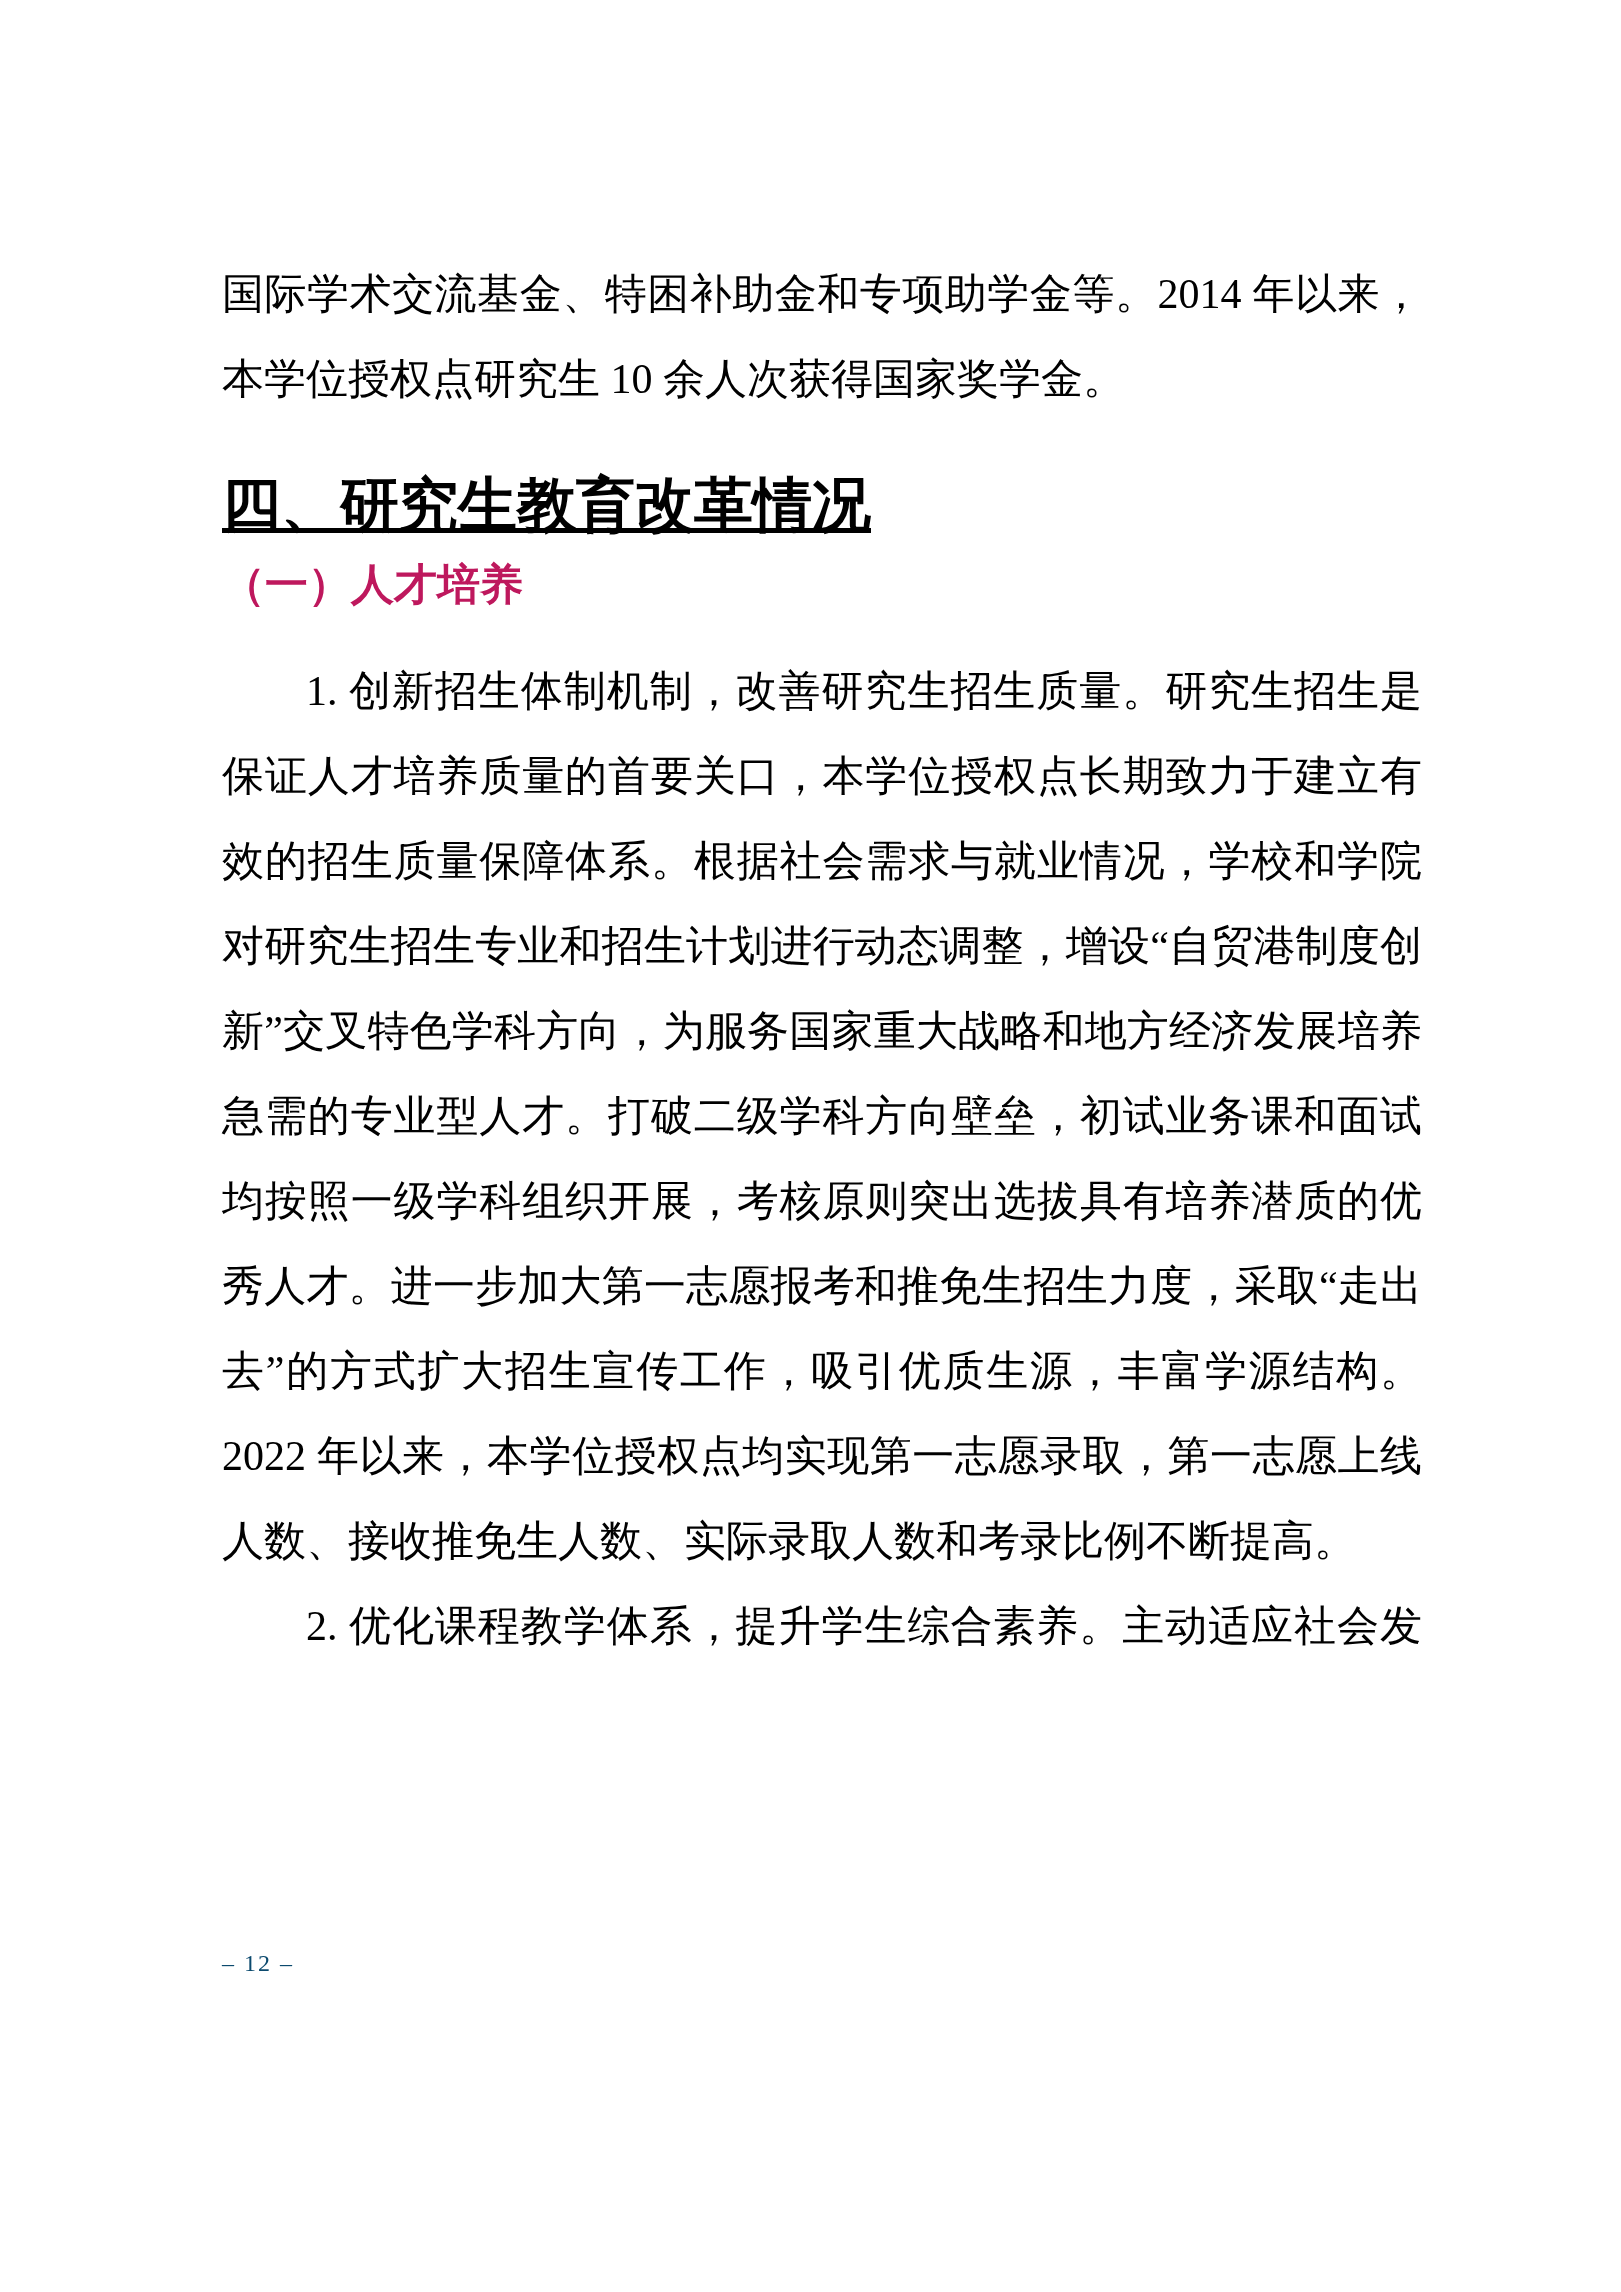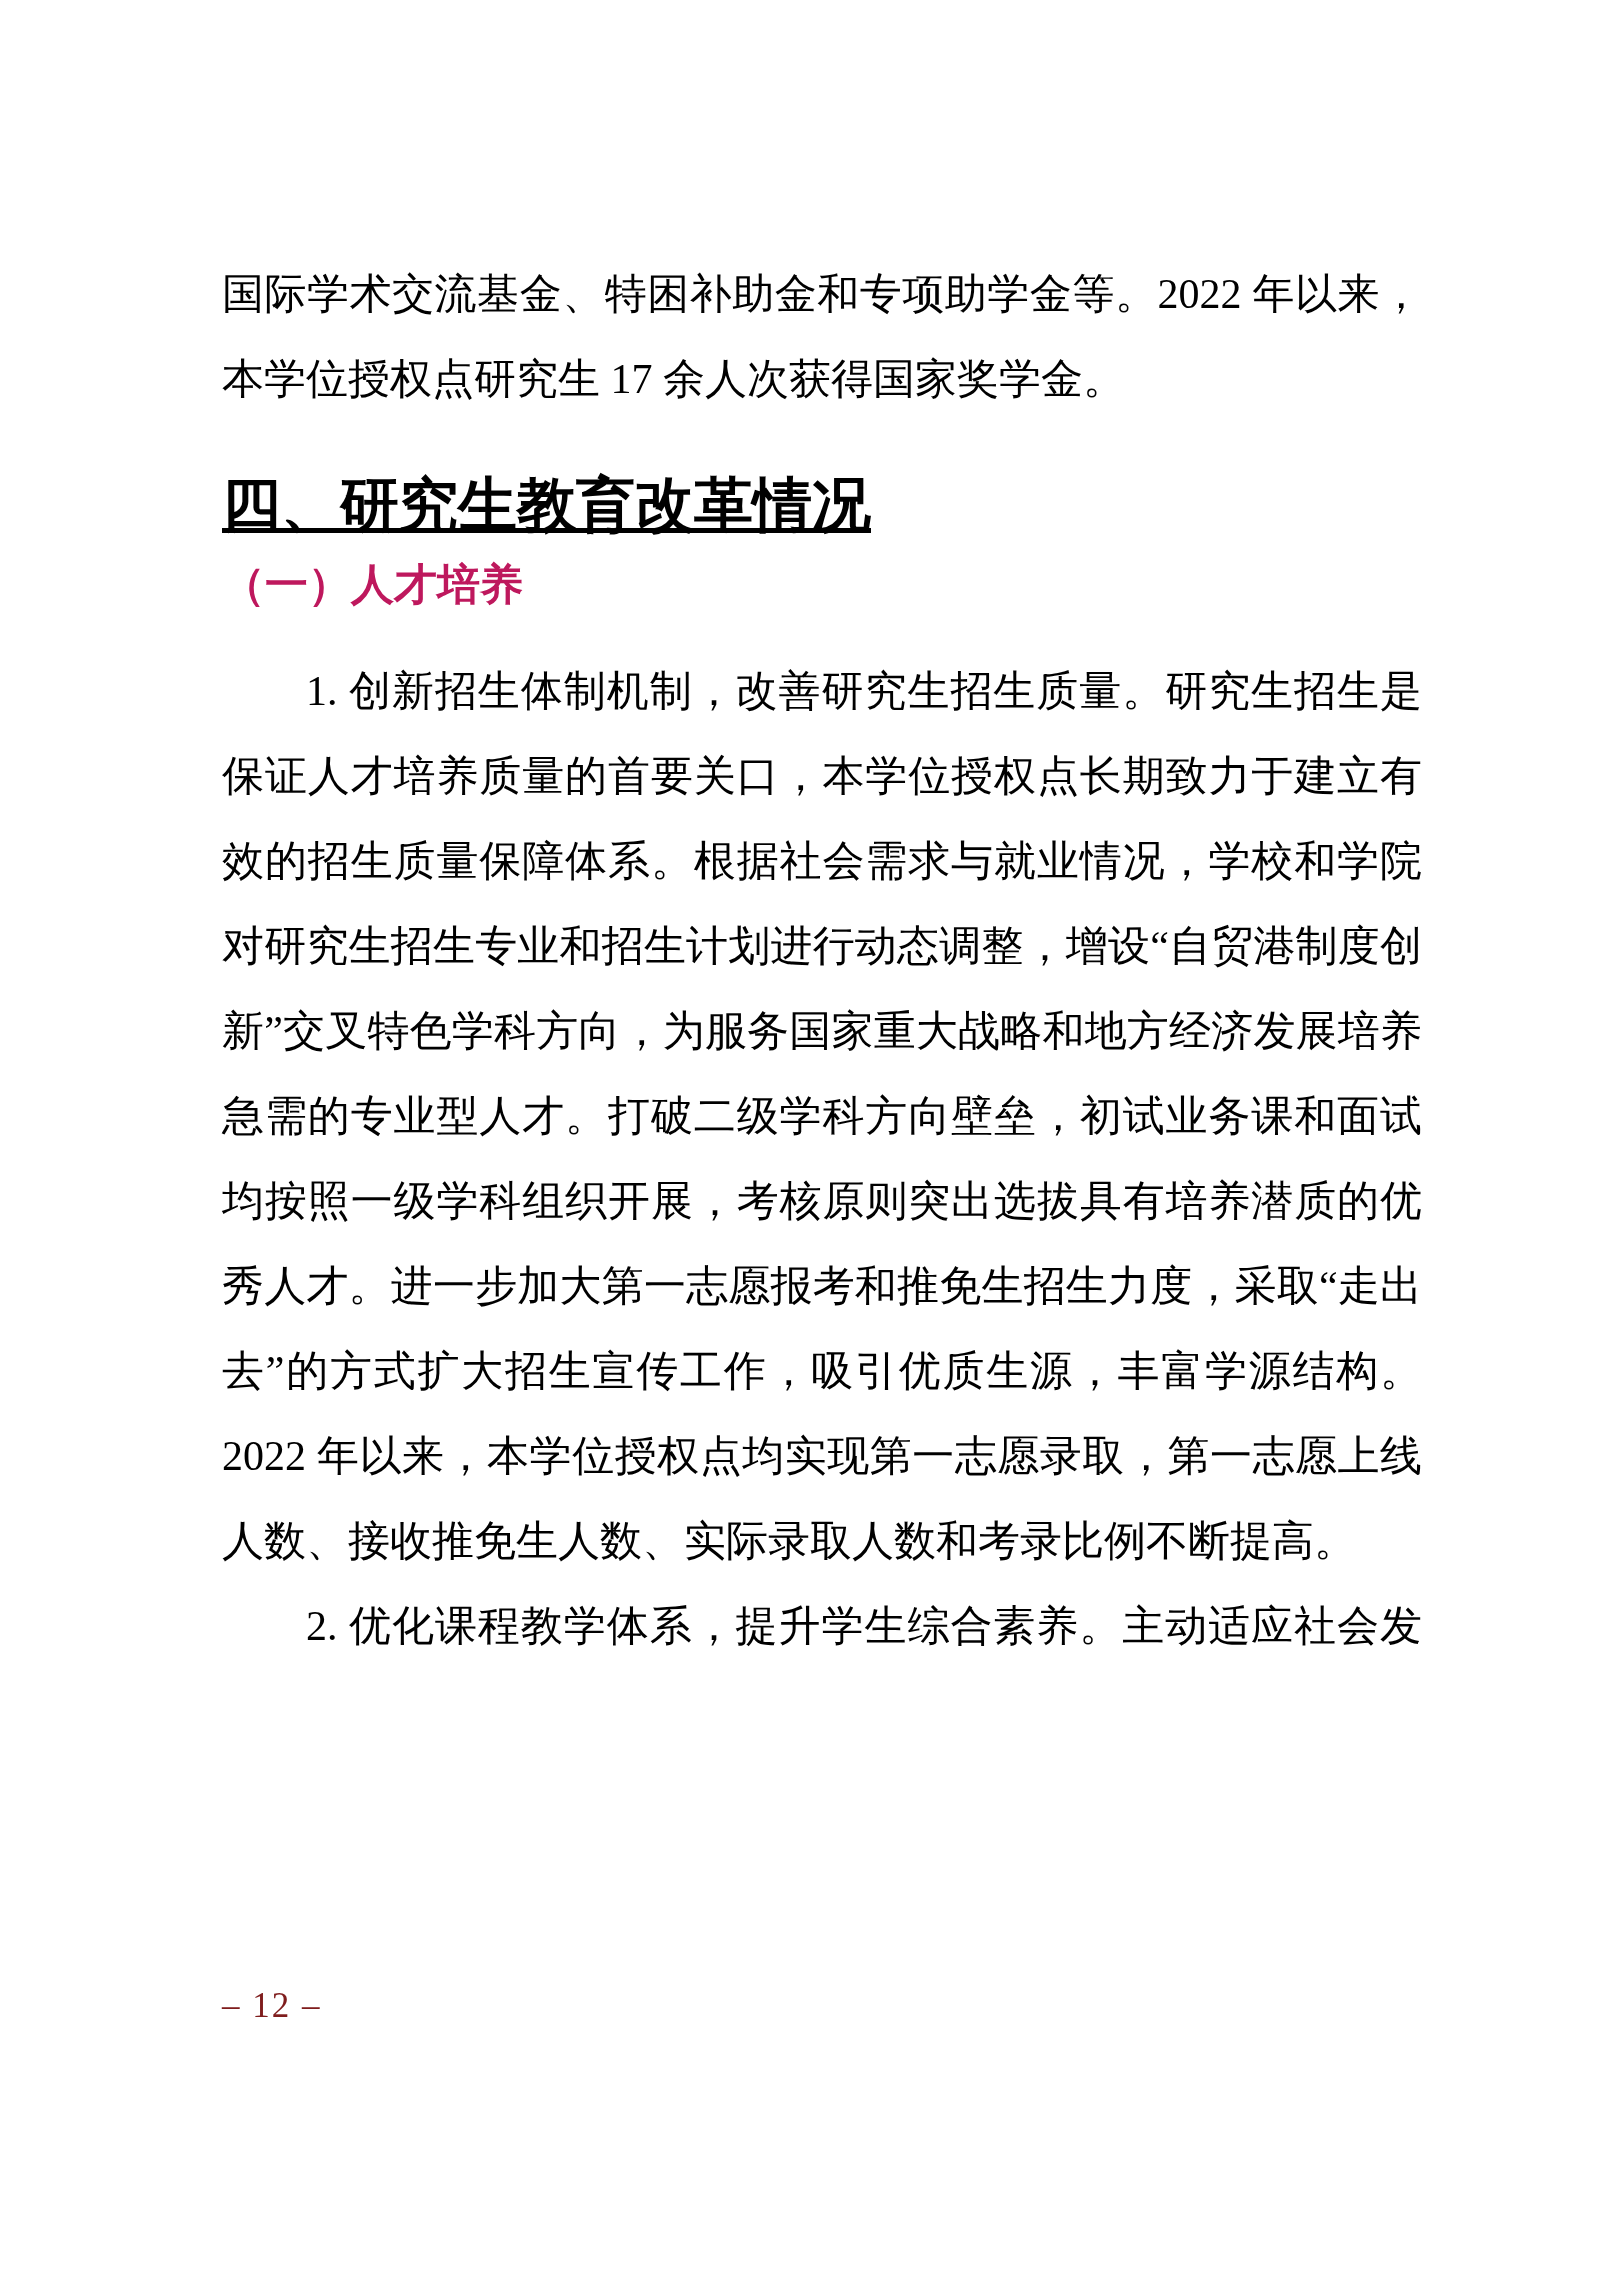--- a/index.html
+++ b/index.html
@@ -53,35 +53,35 @@
     font-weight: 700;
     color: #be185d;
     margin: 16.7px 0 0 0;
   }
   .spacer-after-subheading {
     height: 34px;
   }
   .page-num {
     position: absolute;
     left: 222px;
-    top: 1984px;
+    top: 1942px;
     font-family: "Liberation Serif", "DejaVu Serif", serif;
-    font-size: 35px;
+    font-size: 24px;
     line-height: 43px;
-    color: #7f1d1d;
+    color: #0c4a6e;
     letter-spacing: 2px;
   }
 </style>
 </head>
 <body>
 
 <div class="page">
   <div class="content">
 
-    <p class="body-par">国际学术交流基金、特困补助金和专项助学金等。2022 年以来，本学位授权点研究生 17 余人次获得国家奖学金。</p>
+    <p class="body-par">国际学术交流基金、特困补助金和专项助学金等。2014 年以来，本学位授权点研究生 10 余人次获得国家奖学金。</p>
 
     <h1 class="section-heading">四、研究生教育改革情况</h1>
 
     <h2 class="subsection-heading">（一）人才培养</h2>
 
     <div class="spacer-after-subheading"></div>
 
 
     <p class="body-par indent">1. 创新招生体制机制，改善研究生招生质量。研究生招生是保证人才培养质量的首要关口，本学位授权点长期致力于建立有效的招生质量保障体系。根据社会需求与就业情况，学校和学院对研究生招生专业和招生计划进行动态调整，增设“自贸港制度创新”交叉特色学科方向，为服务国家重大战略和地方经济发展培养急需的专业型人才。打破二级学科方向壁垒，初试业务课和面试均按照一级学科组织开展，考核原则突出选拔具有培养潜质的优秀人才。进一步加大第一志愿报考和推免生招生力度，采取“走出去”的方式扩大招生宣传工作，吸引优质生源，丰富学源结构。2022 年以来，本学位授权点均实现第一志愿录取，第一志愿上线人数、接收推免生人数、实际录取人数和考录比例不断提高。</p>
 

